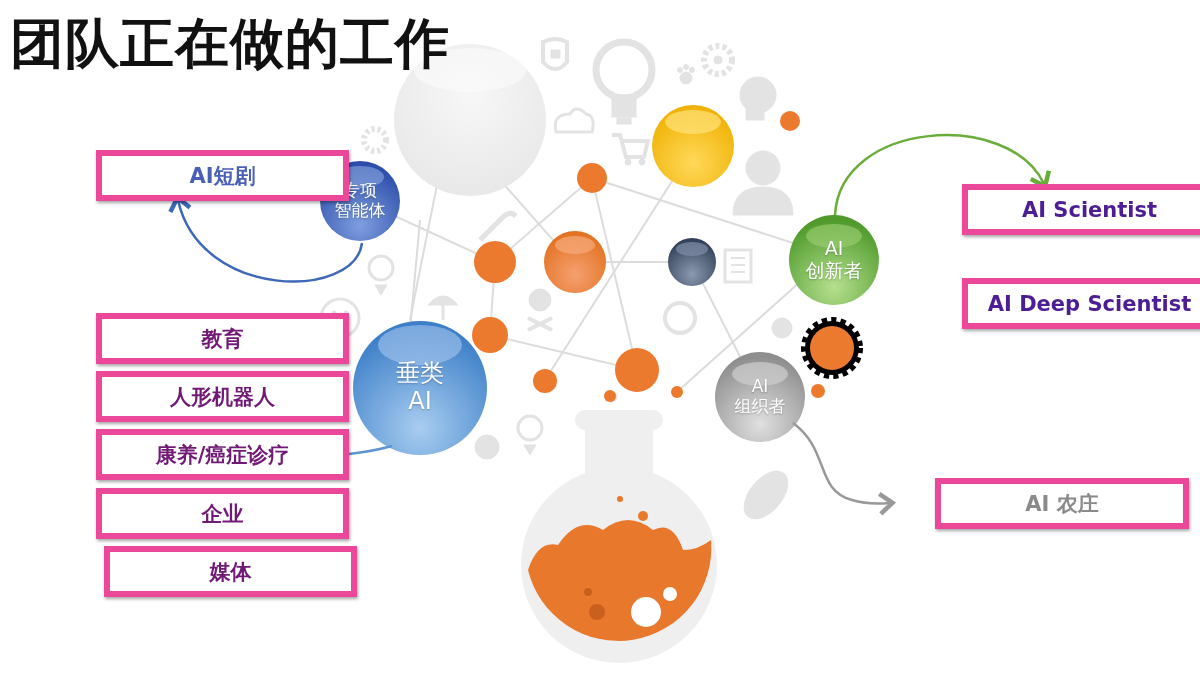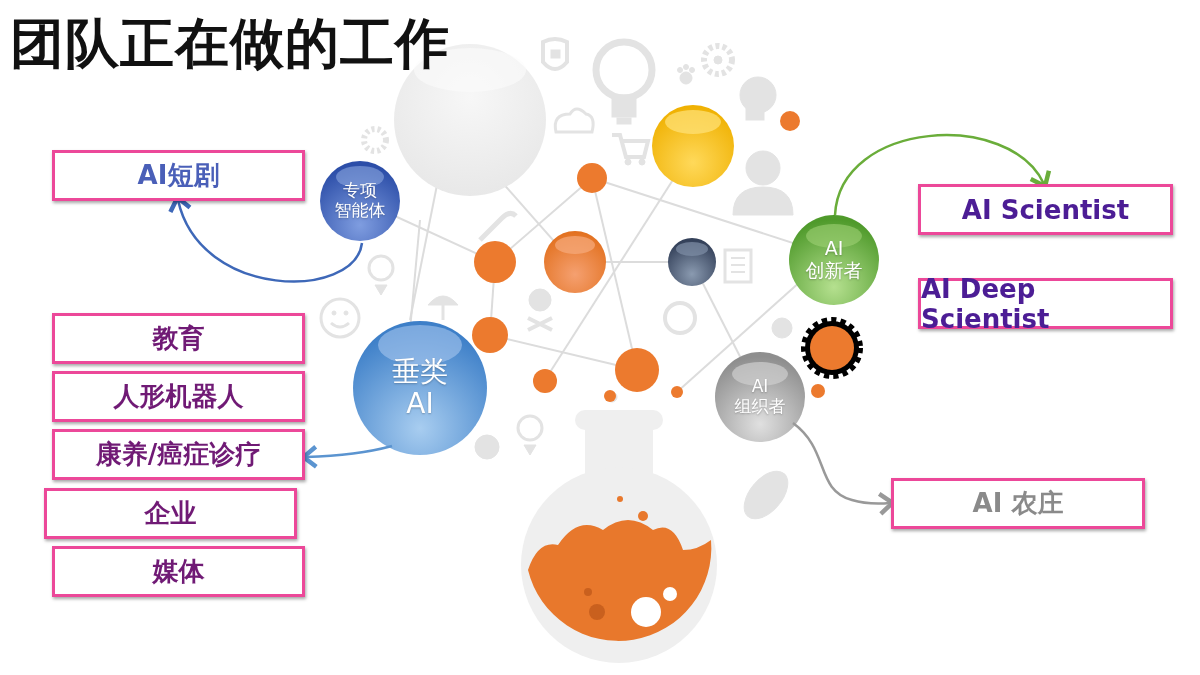--- a/index.html
+++ b/index.html
@@ -1,22 +1,22 @@
 <!DOCTYPE html>
 <html><head>
 <meta charset="utf-8">
 <style>
   html, body { margin:0; padding:0; }
   body { width:1200px; height:675px; background:#ffffff; position:relative; overflow:hidden;
          font-family:"DejaVu Sans", "Liberation Sans", sans-serif; }
   .title { position:absolute; left:10px; top:8px; font-size:54px; font-weight:bold; color:#111; letter-spacing:1px; }
   svg.bg { position:absolute; left:0; top:0; }
-  .box { position:absolute; background:#fff; border:3px solid #ec4899;
+  .box { position:absolute; background:#fff; border:6px solid #ec4899;
          box-shadow: 1px 2px 3px rgba(0,0,0,0.35); display:flex; align-items:center; justify-content:center;
-         font-weight:bold; font-size:26px; box-sizing:border-box; }
+         font-weight:bold; font-size:21px; box-sizing:border-box;margin-left:44px; }
   .box.blue { color:#4a5fb8; }
   .box.lblue { color:#701a75; }
   .box.green { color:#4c1d95; }
   .box.gray { color:#8a8a8a; }
   .ball-label { position:absolute; color:#fff; font-weight:normal; text-align:center; line-height:1.15;
                 display:flex; flex-direction:column; align-items:center; justify-content:center;
                 text-shadow:0 1px 2px rgba(0,0,0,0.25); }
 </style>
 </head>
 <body>
@@ -219,37 +219,37 @@
   <path d="M835 215 C 840 120, 1010 110, 1044 184" fill="none" stroke="#6aad3a" stroke-width="2.5" marker-end="url(#arrG)"></path>
   <path d="M793 423 C 830 450, 815 490, 852 500 C 865 504, 878 504, 890 503" fill="none" stroke="#999" stroke-width="2.5" marker-end="url(#arrGr)"></path>
 </svg>
 
 <div class="title">团队正在做的工作</div>
 
 <div class="ball-label" style="left:320px;top:161px;width:80px;height:80px;font-size:17px;">
   <span>专项</span>
   <span>智能体</span>
 </div>
-<div class="ball-label" style="left:353px;top:321px;width:134px;height:134px;font-size:28px;">
+<div class="ball-label" style="left:353px;top:321px;width:134px;height:134px;font-size:24px;">
   <span>垂类</span>
   <span>AI</span>
 </div>
 <div class="ball-label" style="left:789px;top:215px;width:90px;height:90px;font-size:19px;">
   <span>AI</span>
   <span>创新者</span>
 </div>
 <div class="ball-label" style="left:715px;top:352px;width:90px;height:90px;font-size:17px;">
   <span>AI</span>
   <span>组织者</span>
 </div>
 
 <div class="box blue" style="left:52px;top:150px;width:253px;height:51px;">AI短剧</div>
 
 <div class="box lblue" style="left:52px;top:313px;width:253px;height:51px;">教育</div>
 <div class="box lblue" style="left:52px;top:371px;width:253px;height:51px;">人形机器人</div>
 <div class="box lblue" style="left:52px;top:429px;width:253px;height:51px;">康养/癌症诊疗</div>
-<div class="box lblue" style="left:44px;top:488px;width:253px;height:51px;">企业</div>
-<div class="box lblue" style="left:52px;top:546px;width:253px;height:51px;">媒体</div>
+<div class="box lblue" style="left:52px;top:488px;width:253px;height:51px;">企业</div>
+<div class="box lblue" style="left:60px;top:546px;width:253px;height:51px;">媒体</div>
 
 <div class="box green" style="left:918px;top:184px;width:255px;height:51px;">AI Scientist</div>
 <div class="box green" style="left:918px;top:278px;width:255px;height:51px;">AI Deep Scientist</div>
 
 <div class="box gray" style="left:891px;top:478px;width:254px;height:51px;text-align:center;">AI 农庄</div>
 
 </body></html>

